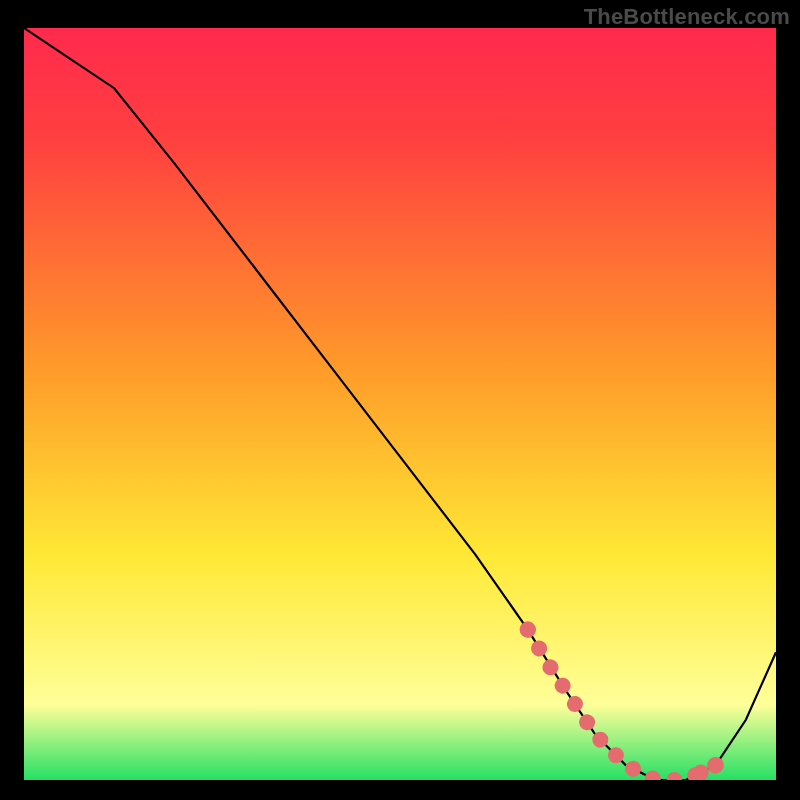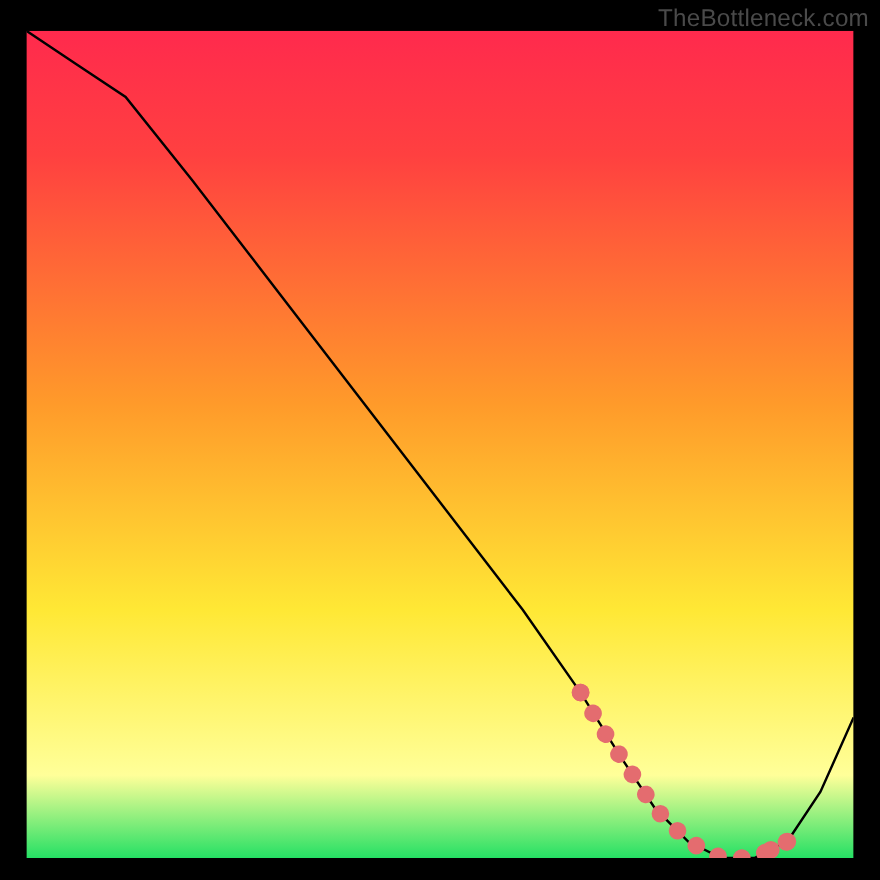--- a/index.html
+++ b/index.html
@@ -15,21 +15,21 @@
     position: relative;
     width: 800px;
     height: 800px;
     background: #000;
   }
   .attribution {
     position: absolute;
     top: 4px;
     right: 10px;
     font-size: 22px;
-    font-weight: 400;
+    font-weight: 700;
     color: #4a4a4a;
     letter-spacing: 0.2px;
   }
   svg.plot {
     position: absolute;
     left: 24px;
     top: 28px;
     display: block;
   }
 </style>

